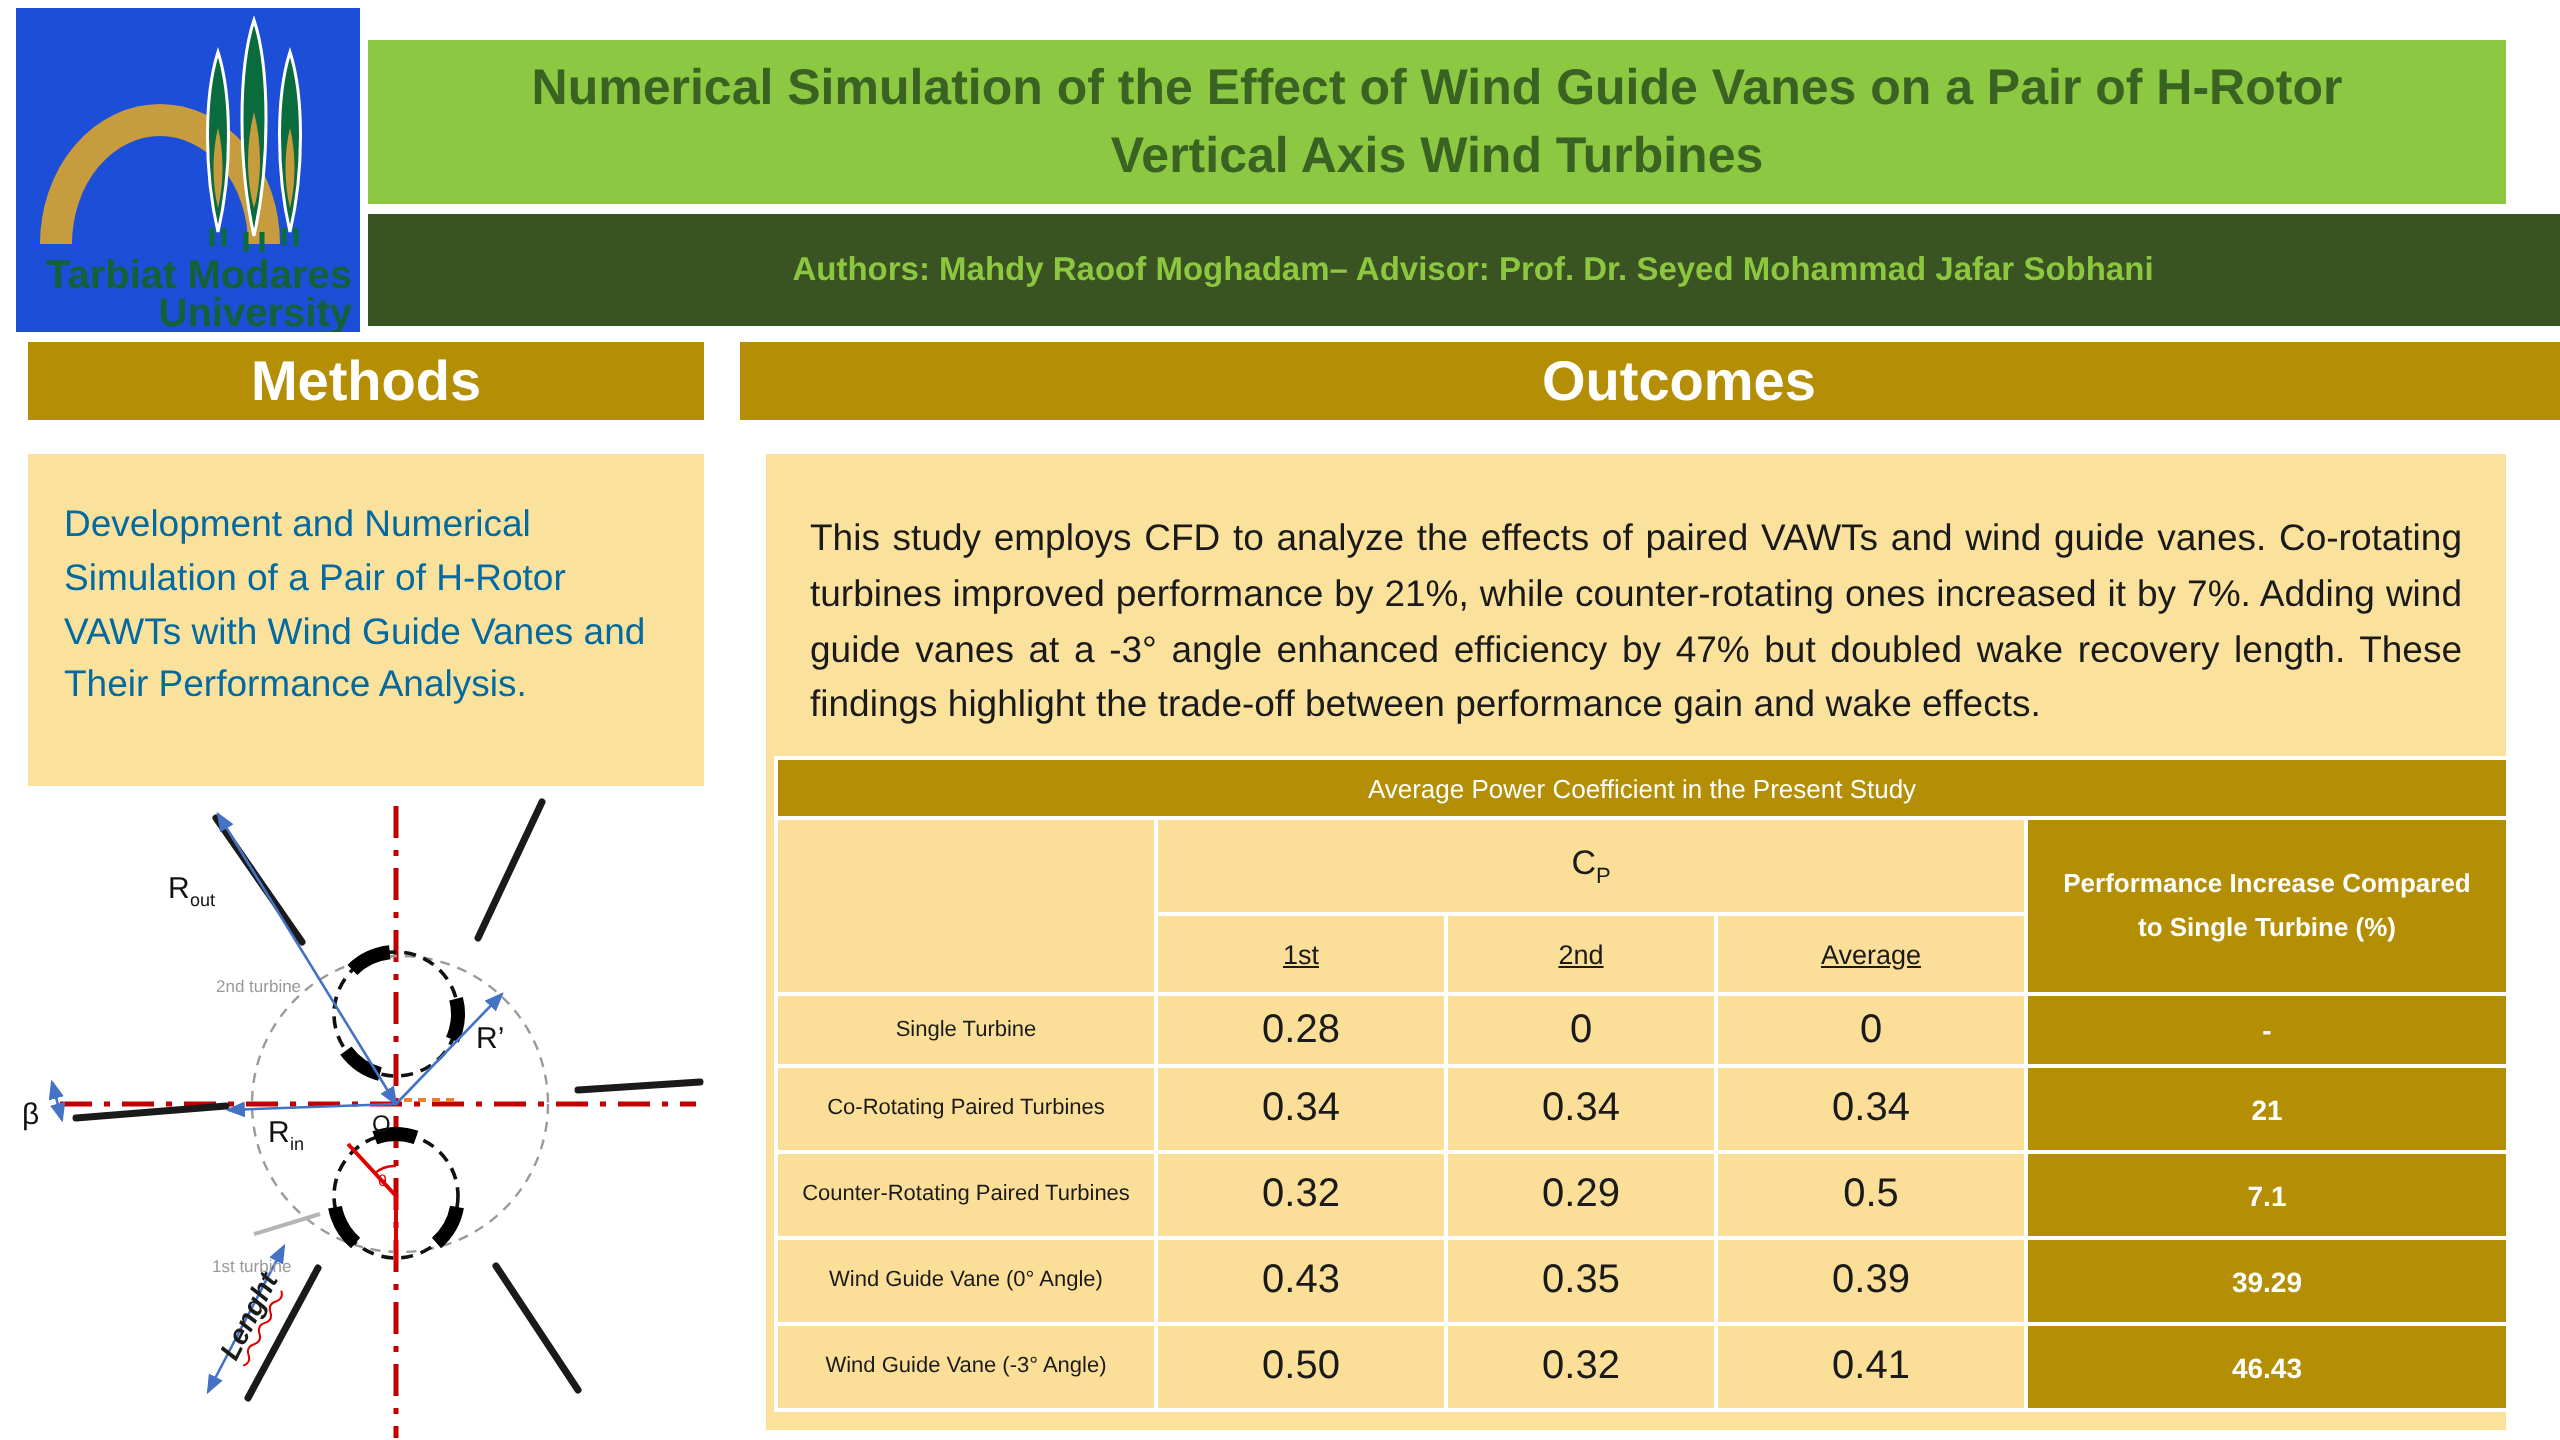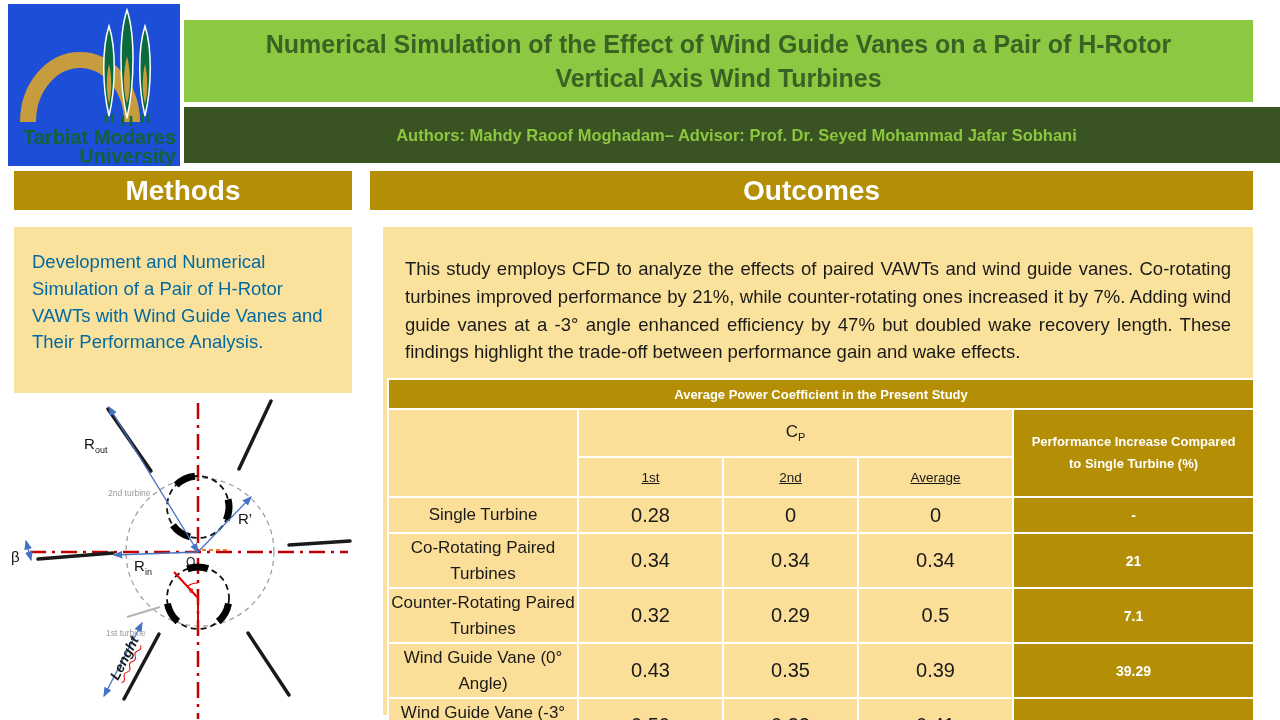--- a/index.html
+++ b/index.html
@@ -30,21 +30,21 @@
 
   
   .logo-box{left:8px;top:4px;width:172px;height:162px;background:#1d4ed8;}
 
   
   .sec-head{
     background:#B48E05;color:#ffffff;font-weight:bold;font-size:28px;
     display:flex;align-items:center;justify-content:center;height:39px;
   }
   .methods-head{left:14px;top:171px;width:338px;}
-  .outcomes-head{left:370px;top:171px;width:883px;}
+  .outcomes-head{left:370px;top:171px;width:883px;padding-left:28px;}
 
   
   .methods-panel{
     left:14px;top:227px;width:338px;height:166px;background:#FBE29C;
     box-sizing:border-box;padding:22px 18px;
     font-size:18.5px;line-height:1.45;color:#0369a1;
   }
   .outcomes-panel{
     left:383px;top:227px;width:870px;height:488px;background:#FBE29C;
     box-sizing:border-box;
@@ -58,25 +58,25 @@
   table.results{
     position:absolute;left:387px;top:378px;width:866px;
     border-collapse:collapse;table-layout:fixed;
   }
   table.results td{
     border:2px solid #ffffff;text-align:center;vertical-align:middle;
     color:#1a1a1a;
   }
   .gold-cell{background:#B48E05;color:#ffffff !important;}
   .cream-cell{background:#FBDF98;}
-  .tbl-title{height:26px;font-weight:bold;font-size:13px;}
+  .tbl-title{height:26px;font-weight:normal;font-size:13px;}
   .cp-cell{height:44px;font-size:17px;}
   .cp-cell sub{font-size:11px;}
   .subh{height:36px;font-size:13.5px;text-decoration:underline;}
-  .row-label{font-size:17px;line-height:1.5;}
+  .row-label{font-size:11px;line-height:1.5;}
   .num{font-size:20px;}
   .perf-h{font-weight:bold;font-size:13px;line-height:1.7;padding:0 16px;}
   .perf-v{font-weight:bold;font-size:14px;}
   tr.r1{height:36px;} tr.r2{height:43px;} tr.r3{height:43px;}
   tr.r4{height:43px;} tr.r5{height:43px;}
 
   
   .diagram-box{left:0px;top:393px;width:380px;height:327px;}
   svg text{font-family:"Liberation Sans",sans-serif;}
 </style>

